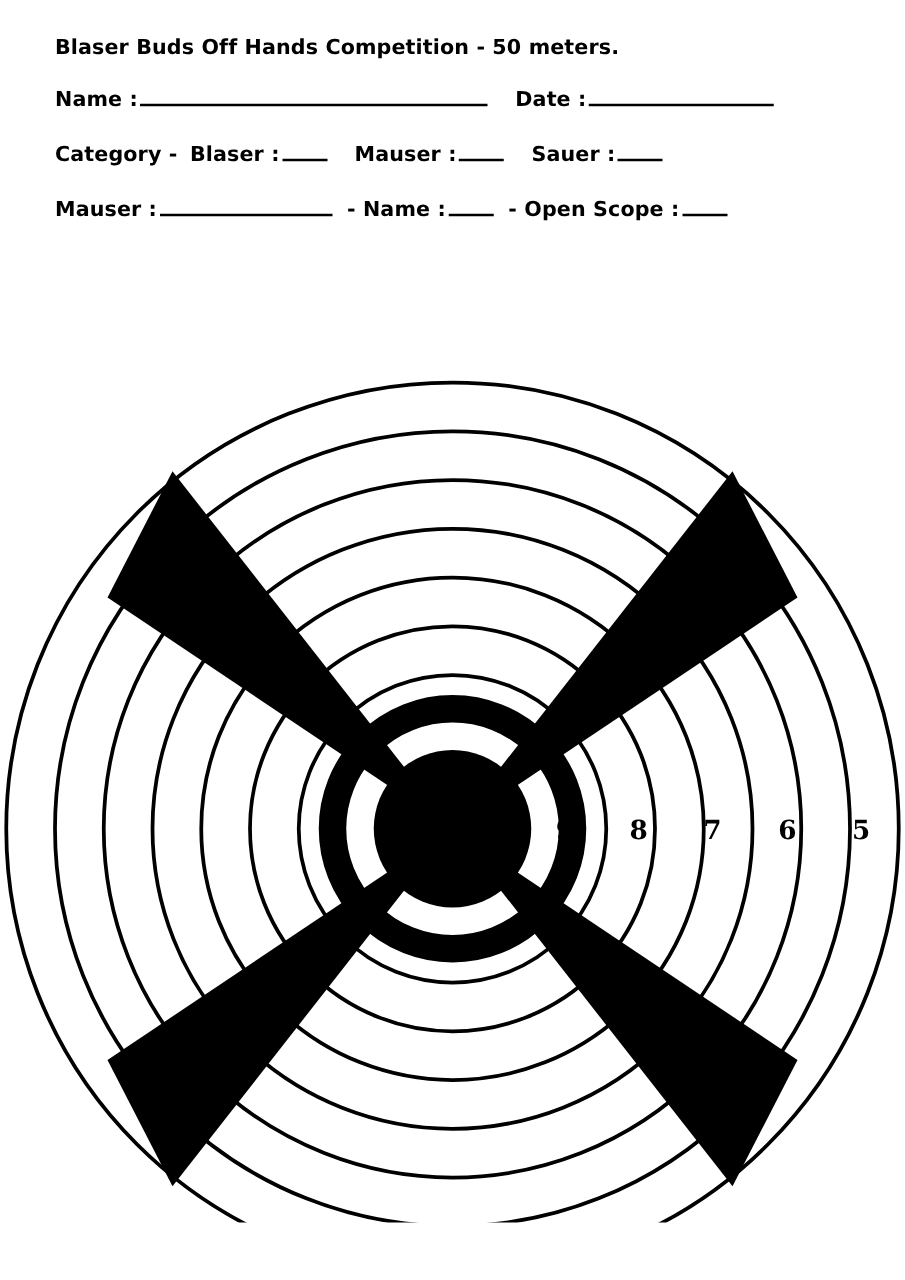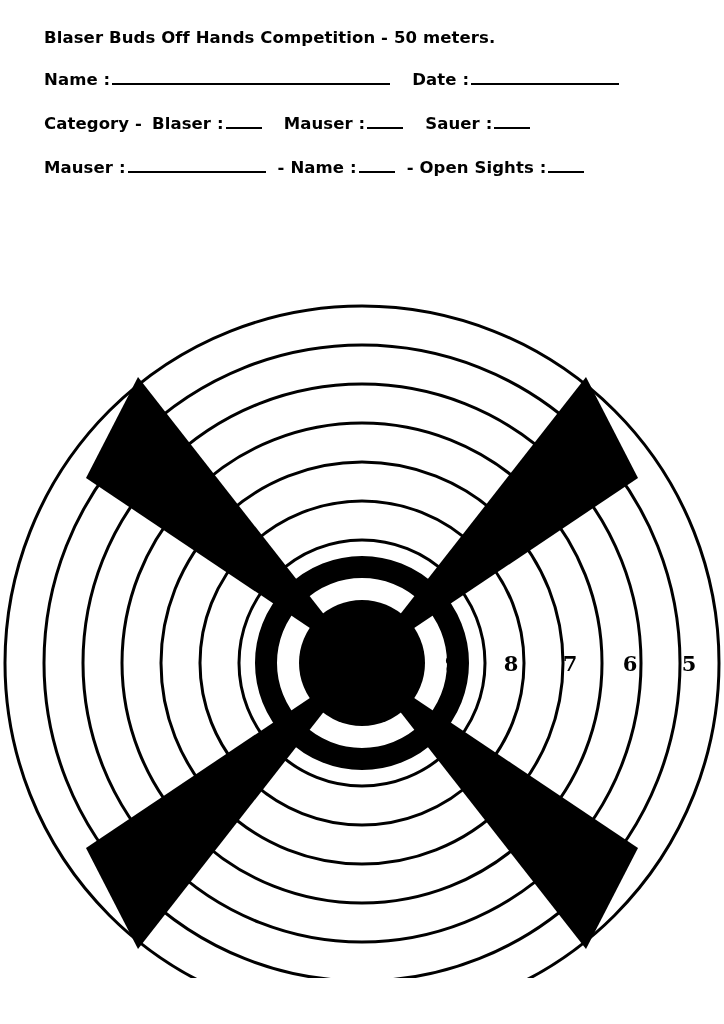--- a/index.html
+++ b/index.html
@@ -95,21 +95,21 @@
 
     <div class="form-line first">
       <span>Name :</span><span class="blank w-name"></span><span class="spacer-md"></span><span>Date :</span><span class="blank w-date"></span>
     </div>
 
     <div class="form-line second">
       <span>Category  -</span><span class="spacer-sm"></span><span>Blaser :</span><span class="blank w-short"></span><span class="spacer-md"></span><span>Mauser :</span><span class="blank w-short"></span><span class="spacer-md"></span><span>Sauer :</span><span class="blank w-short"></span>
     </div>
 
     <div class="form-line third">
-      <span>Mauser :</span><span class="blank w-cal"></span><span class="spacer-sm"></span><span>- Name :</span><span class="blank w-short"></span><span class="spacer-sm"></span><span>- Open Sights :</span><span class="blank w-short"></span>
+      <span>Mauser :</span><span class="blank w-cal"></span><span class="spacer-sm"></span><span>- Name :</span><span class="blank w-short"></span><span class="spacer-sm"></span><span>- Open Scope :</span><span class="blank w-short"></span>
     </div>
 
   </div>
 
   <div class="target-wrap">
     <svg class="target-svg" width="724" height="690" viewBox="0 0 724 690">
 
       <g fill="#ffffff" stroke="#000000" stroke-width="3">
         <circle cx="362" cy="375" r="357"></circle>
         <circle cx="362" cy="375" r="318"></circle>

